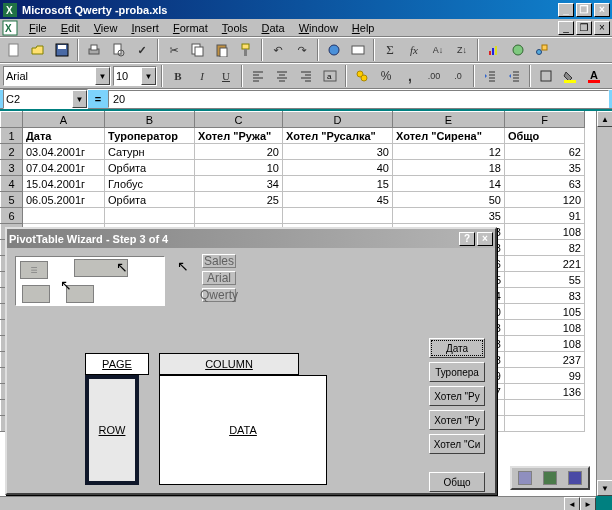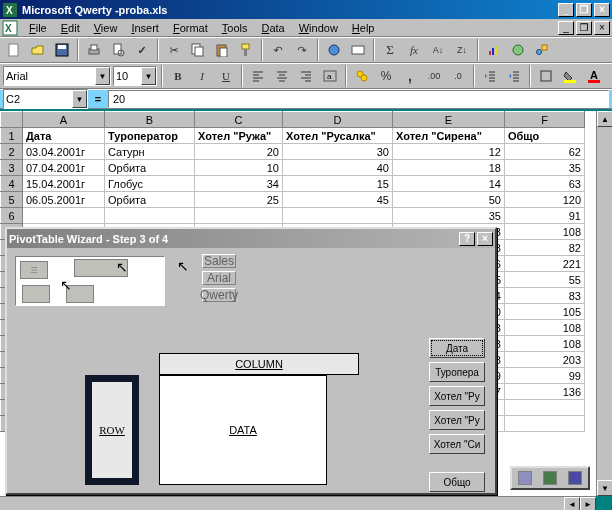--- a/index.html
+++ b/index.html
@@ -100,24 +100,24 @@
   .wiz-prods { position:absolute; left:195px; top:6px; width:34px;}
   .wiz-prods .pbtn { height:14px; margin-bottom:3px; background:#c0c0c0;
     border:1px solid; border-color:#fff #808080 #808080 #fff; font-size:12px;
     display:flex; align-items:center; justify-content:center; color:#606060; cursor:pointer;}
 
   .pt-layout {
     position:absolute; left:60px; top:105px; width:260px; height:135px;
   }
   .pt-page { position:absolute; left:18px; top:0; width:64px; height:22px;
     border:1px solid #000; background:#fff; display:flex; align-items:center; justify-content:center; text-decoration:underline; font-size:11px;}
-  .pt-col { position:absolute; left:92px; top:0; width:200px; height:22px;
+  .pt-col { position:absolute; left:92px; top:0; width:140px; height:22px;
     border:1px solid #000; background:#e8e8e8; display:flex; align-items:center; justify-content:center; text-decoration:underline;}
   .pt-row { position:absolute; left:18px; top:22px; width:54px; height:110px;
-    border:7px solid #0f172a; background:#e8e8e8; display:flex; align-items:center; justify-content:center; text-decoration:underline;font-family:Liberation Serif, serif;}
+    border:4px solid #0f172a; background:#e8e8e8; display:flex; align-items:center; justify-content:center; text-decoration:underline;}
   .pt-data{ position:absolute; left:92px; top:22px; width:168px; height:110px;
     border:1px solid #000; background:#fff; display:flex; align-items:center; justify-content:center; text-decoration:underline;}
 
   .field-btns { position:absolute; right:10px; top:90px; width:56px; display:flex; flex-direction:column; gap:4px;}
   .field-btns .fbtn {
     height:20px; background:#c0c0c0; border:1px solid; border-color:#fff #404040 #404040 #fff;
     font-size:10px; display:flex; align-items:center; justify-content:center; overflow:hidden;
     cursor:move; padding:0 2px;
   }
   .field-btns .fbtn.active { outline:1px dotted #000; outline-offset:-3px;}
@@ -513,21 +513,21 @@
           <td class="num">63</td>
           <td class="num">108</td>
         </tr>
         <tr>
           <th>15</th>
           <td></td>
           <td></td>
           <td></td>
           <td></td>
           <td class="num">98</td>
-          <td class="num">203</td>
+          <td class="num">237</td>
         </tr>
         <tr>
           <th>16</th>
           <td></td>
           <td></td>
           <td></td>
           <td></td>
           <td class="num">49</td>
           <td class="num">99</td>
         </tr>
@@ -590,20 +590,21 @@
       <span class="cursor-arrow" style="left:100px; top:2px;">↖</span>
     </div>
     <span class="cursor-arrow" style="left:170px;top:10px;">↖</span>
     <div class="wiz-prods">
       <div class="pbtn">Sales</div>
       <div class="pbtn">Arial</div>
       <div class="pbtn">Qwerty</div>
     </div>
 
     <div class="pt-layout">
+      <div class="pt-page">PAGE</div>
       <div class="pt-col">COLUMN</div>
       <div class="pt-row">ROW</div>
       <div class="pt-data">DATA</div>
     </div>
 
     <div class="field-btns">
       <div class="fbtn active">Дата</div>
       <div class="fbtn">Туропера</div>
       <div class="fbtn">Хотел "Ру</div>
       <div class="fbtn">Хотел "Ру</div>

